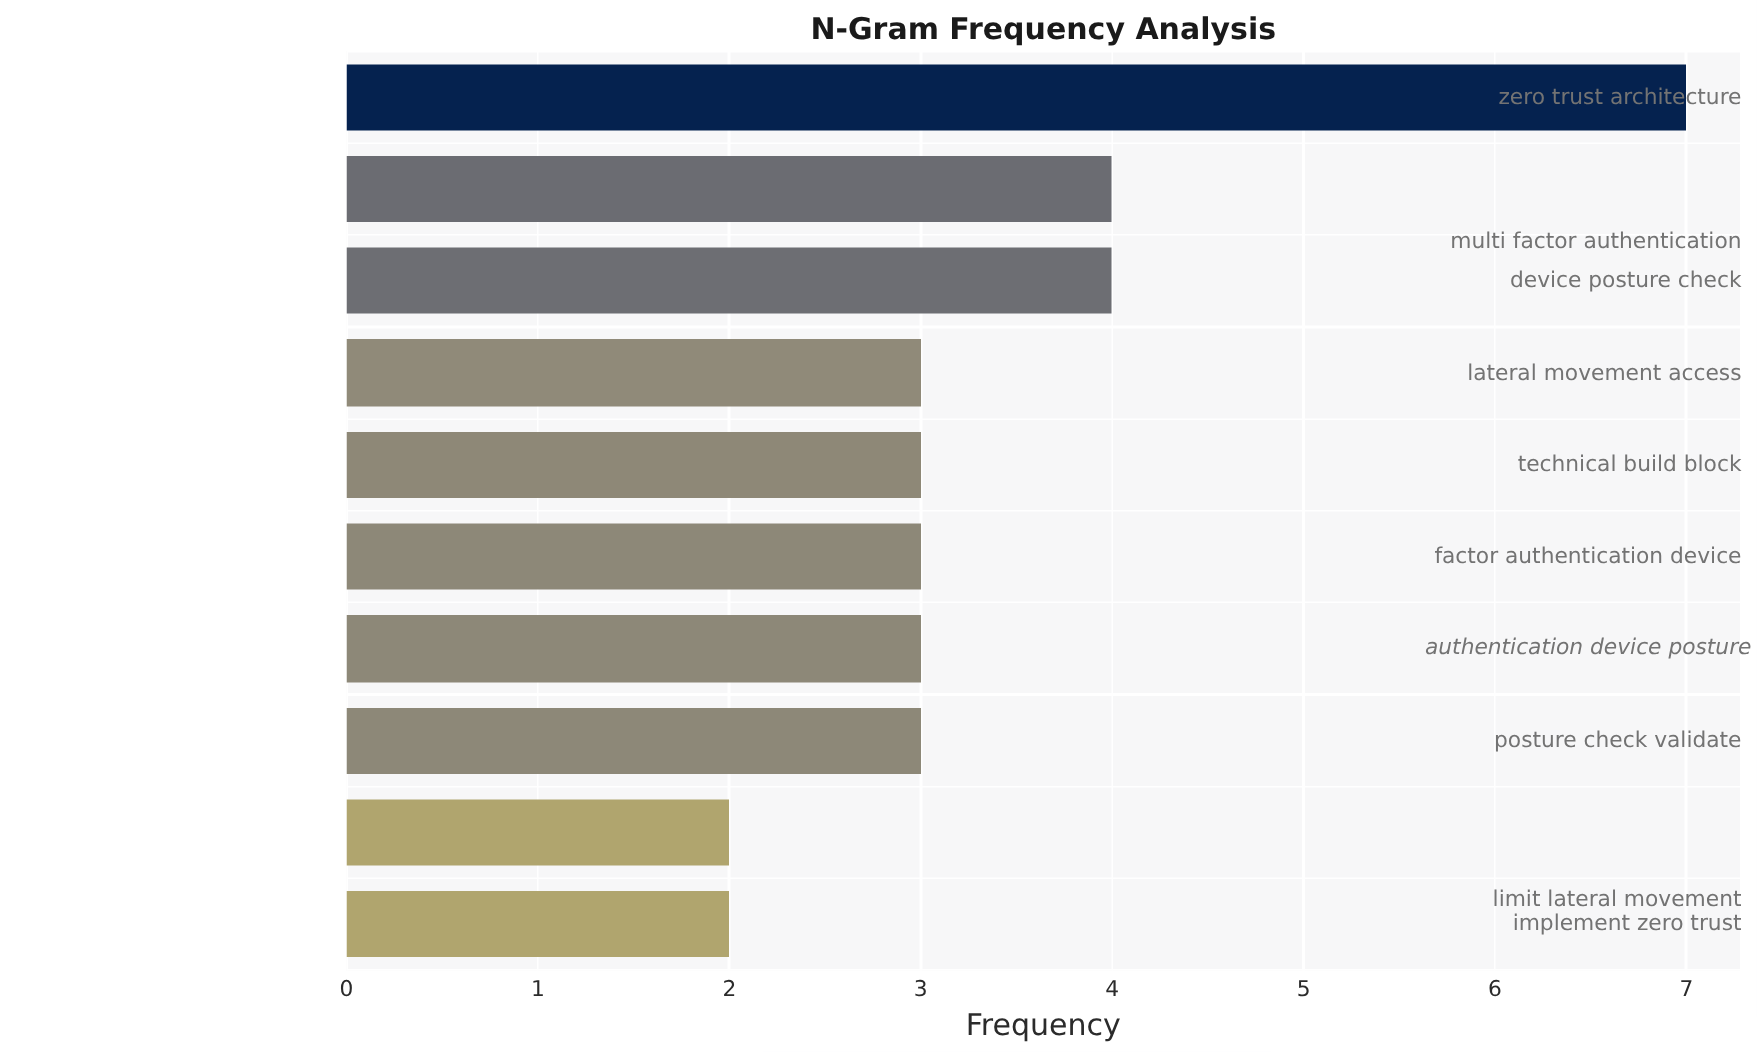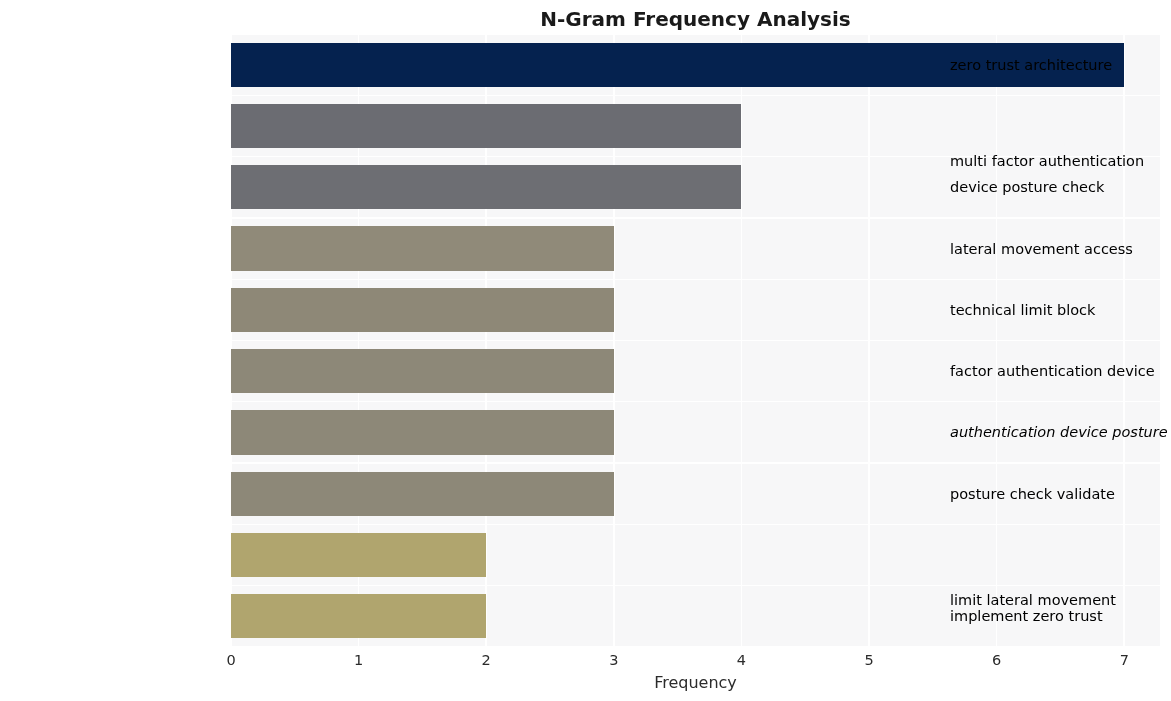--- a/index.html
+++ b/index.html
@@ -69,22 +69,23 @@
   .bar {
     position: absolute;
     left: 0;
   }
 
   
   .ytick {
     position: absolute;
     right: 0;
     width: 221px;
+    text-align: right;
     font-size: 14.5px;
-    color: #000000;
+    color: #737373;
     white-space: nowrap;
     padding-right: 10px;
     box-sizing: border-box;
     line-height: 14px;
   }
 
   
   .xtick {
     position: absolute;
     top: 652px;
@@ -95,21 +96,21 @@
     color: #2b2b2b;
     line-height: 16px;
   }
 
   #xaxis-label {
     position: absolute;
     left: 231px;
     top: 675px;
     width: 929px;
     text-align: center;
-    font-size: 16px;
+    font-size: 20px;
     color: #2b2b2b;
     line-height: 16px;
   }
 </style>
 </head>
 <body>
 
 <div id="figure">
 
   <div id="chart-title">N-Gram Frequency Analysis</div>
@@ -150,21 +151,21 @@
         <div class="bar" title="limit lateral movement: 2" style="top: 498.982px; height: 44.136px; width: 255.22px; background: rgb(176, 165, 110);"></div>
         <div class="bar" title="implement zero trust: 2" style="top: 560.282px; height: 44.136px; width: 255.22px; background: rgb(176, 165, 110);"></div>
       </div>
   </div>
 
   <div id="ytick-labels">
       <div class="ytick" style="top: 57.65px;">zero trust architecture</div>
       <div class="ytick" style="top: 118.95px; margin-top: 35px;">multi factor authentication</div>
       <div class="ytick" style="top: 180.25px;">device posture check</div>
       <div class="ytick" style="top: 241.55px;">lateral movement access</div>
-      <div class="ytick" style="top: 302.85px;">technical limit block</div>
+      <div class="ytick" style="top: 302.85px;">technical build block</div>
       <div class="ytick" style="top: 364.15px; margin-left: 31px;">factor authentication device</div>
       <div class="ytick" style="top: 425.45px; font-style: italic;">authentication device posture</div>
       <div class="ytick" style="top: 486.75px;">posture check validate</div>
       <div class="ytick" style="top: 570px; margin-top: 23px;">limit lateral movement</div>
       <div class="ytick" style="top: 609.35px;">implement zero trust</div>
     </div>
   <div id="xtick-labels">
       <div class="xtick" style="left: 231px;">0</div>
       <div class="xtick" style="left: 358.61px;">1</div>
       <div class="xtick" style="left: 486.22px;">2</div>

